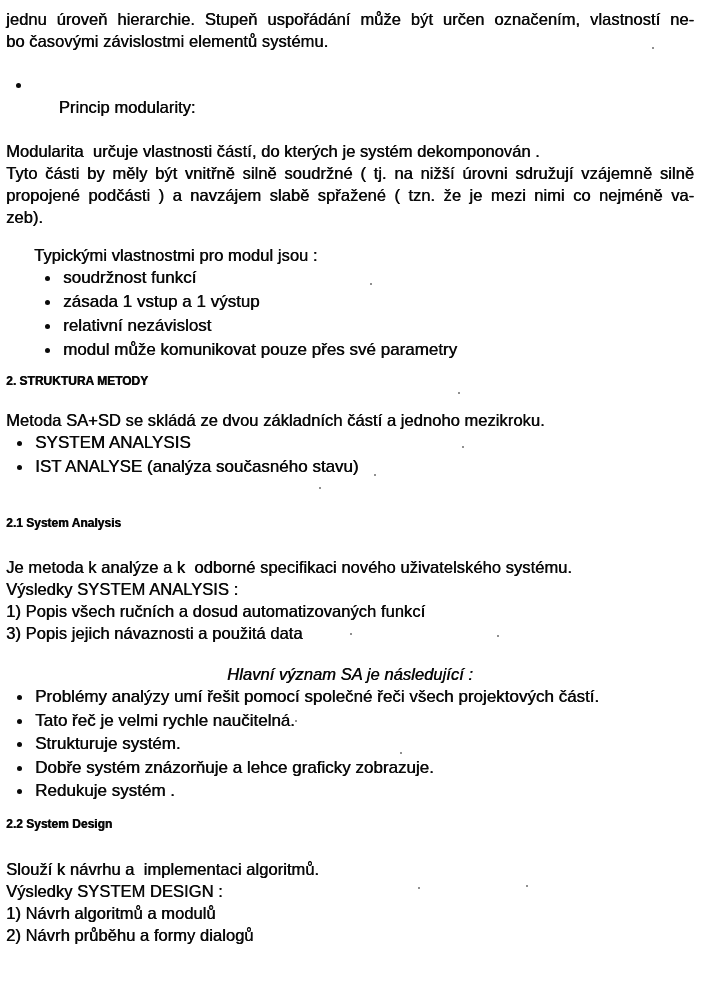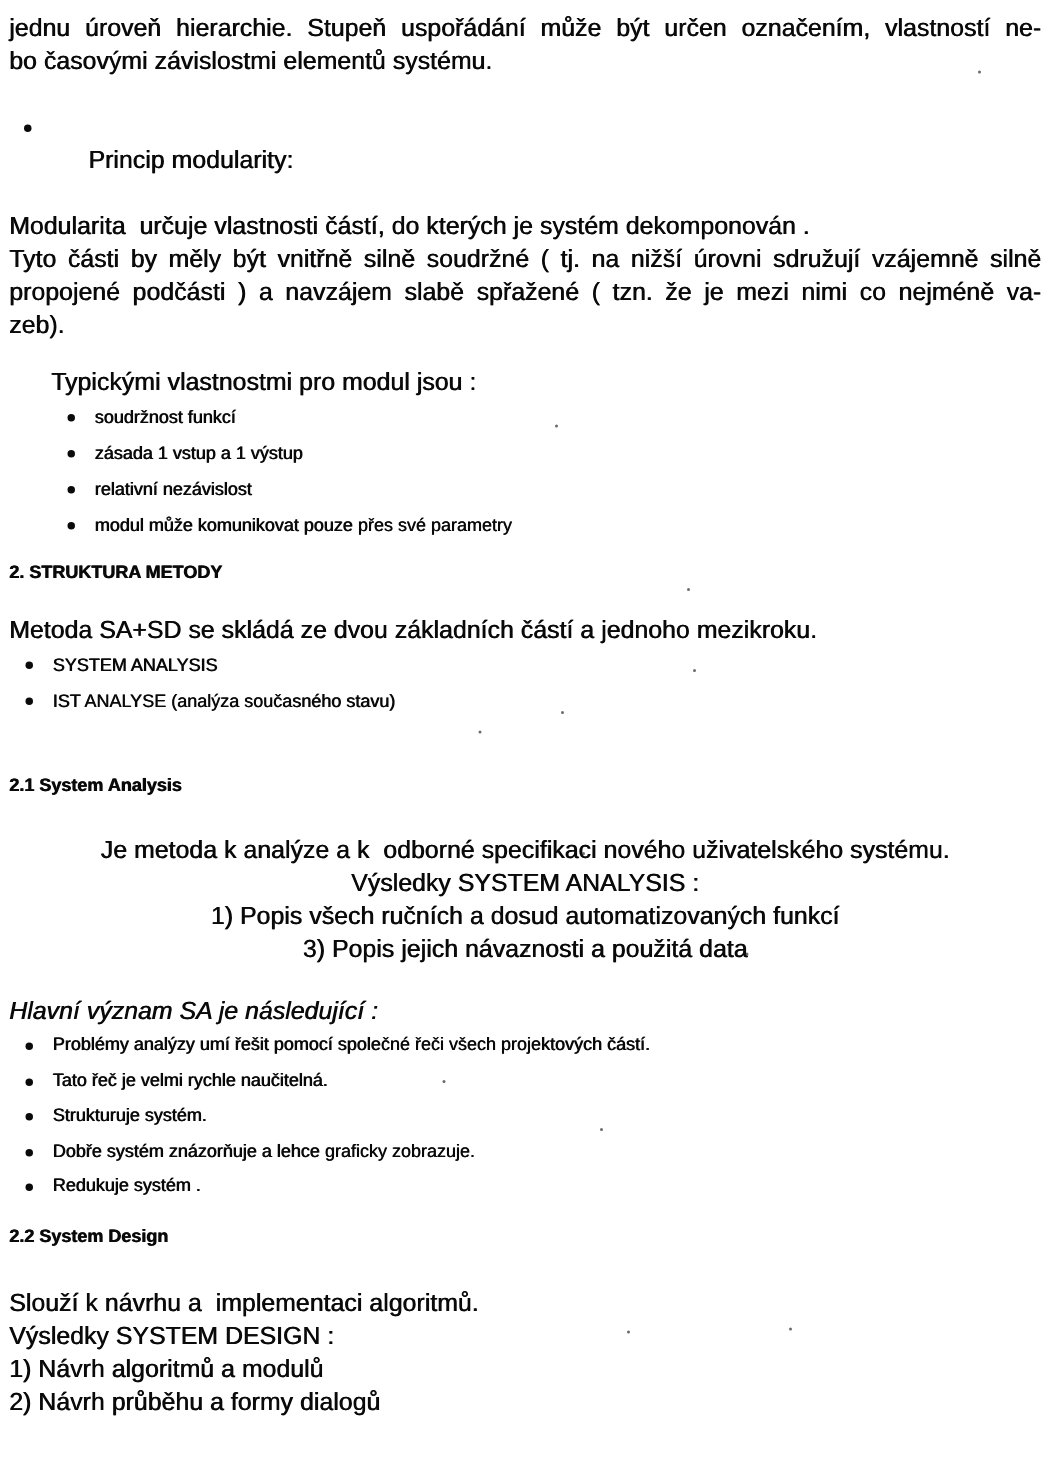--- a/index.html
+++ b/index.html
@@ -30,26 +30,26 @@
     text-align: justify;
     text-align-last: justify;
   }
   .heading {
     font-size: 12px;
     font-weight: bold;
     line-height: 22px;
     white-space: pre;
     text-shadow: 0.5px 0 0 currentColor;
   }
-  .italic { font-style: italic; }
+  .italic { font-style: italic; text-align: center; }
 
   .blist .item {
     position: relative;
     padding-left: 29px;
-    font-size: 12px;
+    font-size: 17px;
     line-height: 24px;
     white-space: pre;
     text-shadow: 0.45px 0 0 currentColor;
   }
   .blist.tight .item { line-height: 23.5px; }
   .dot {
     position: absolute;
     left: 11px; top: 10px;
     width: 5px; height: 5px;
     background: #0a0a0a;
@@ -57,21 +57,21 @@
   }
   .bullet-line { position: relative; padding-left: 25px; }
   .bullet-line .dot { left: 10px; top: 9px; }
 
   
   .m-modularity   { margin-top: 22px; }
   .m-props        { margin-top: 16px; margin-left: 28px; }
   .m-h2           { margin-top: 8px; }
   .m-method       { margin-top: 17px; }
   .m-h21          { margin-top: 33px; }
-  .m-sa           { margin-top: 22px; text-align: center; }
+  .m-sa           { margin-top: 22px; }
   .m-italic       { margin-top: 19px; }
   .m-h22          { margin-top: 10px; }
   .m-sd           { margin-top: 23px; }
 
   .artifact {
     position: absolute;
     width: 2px; height: 2px;
     background: #3a3a3a;
     border-radius: 50%;
     opacity: 0.75;

